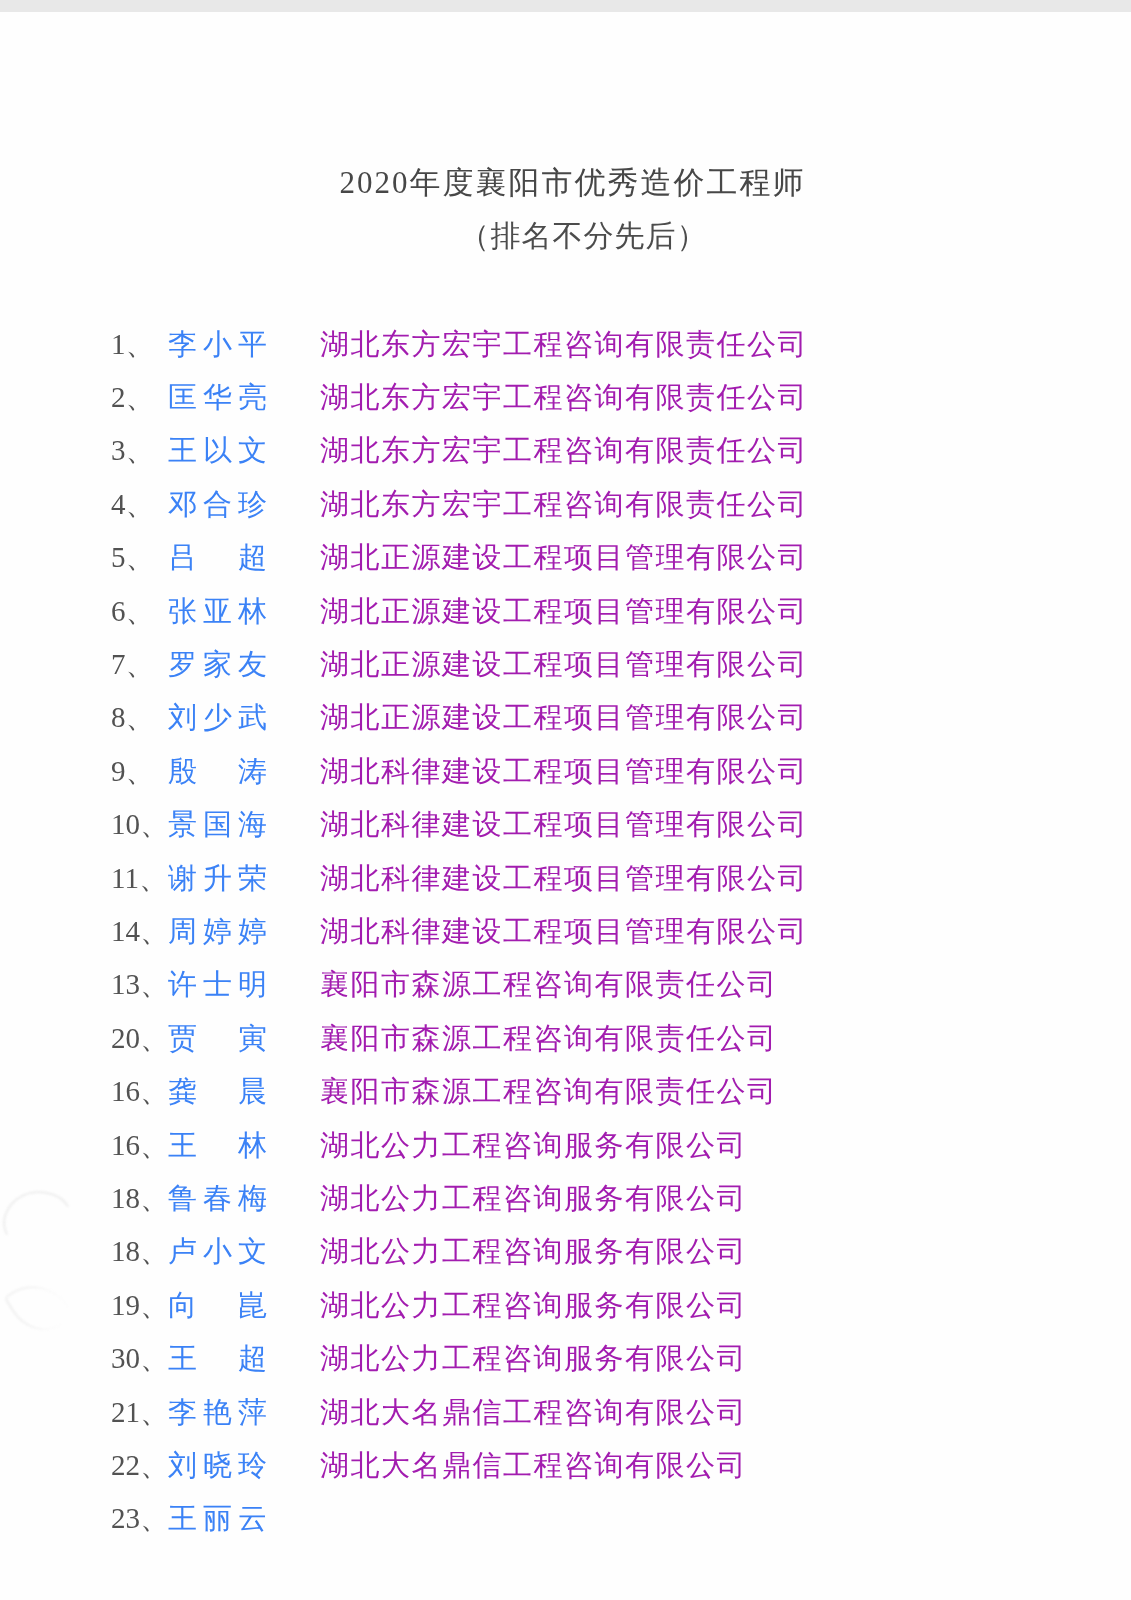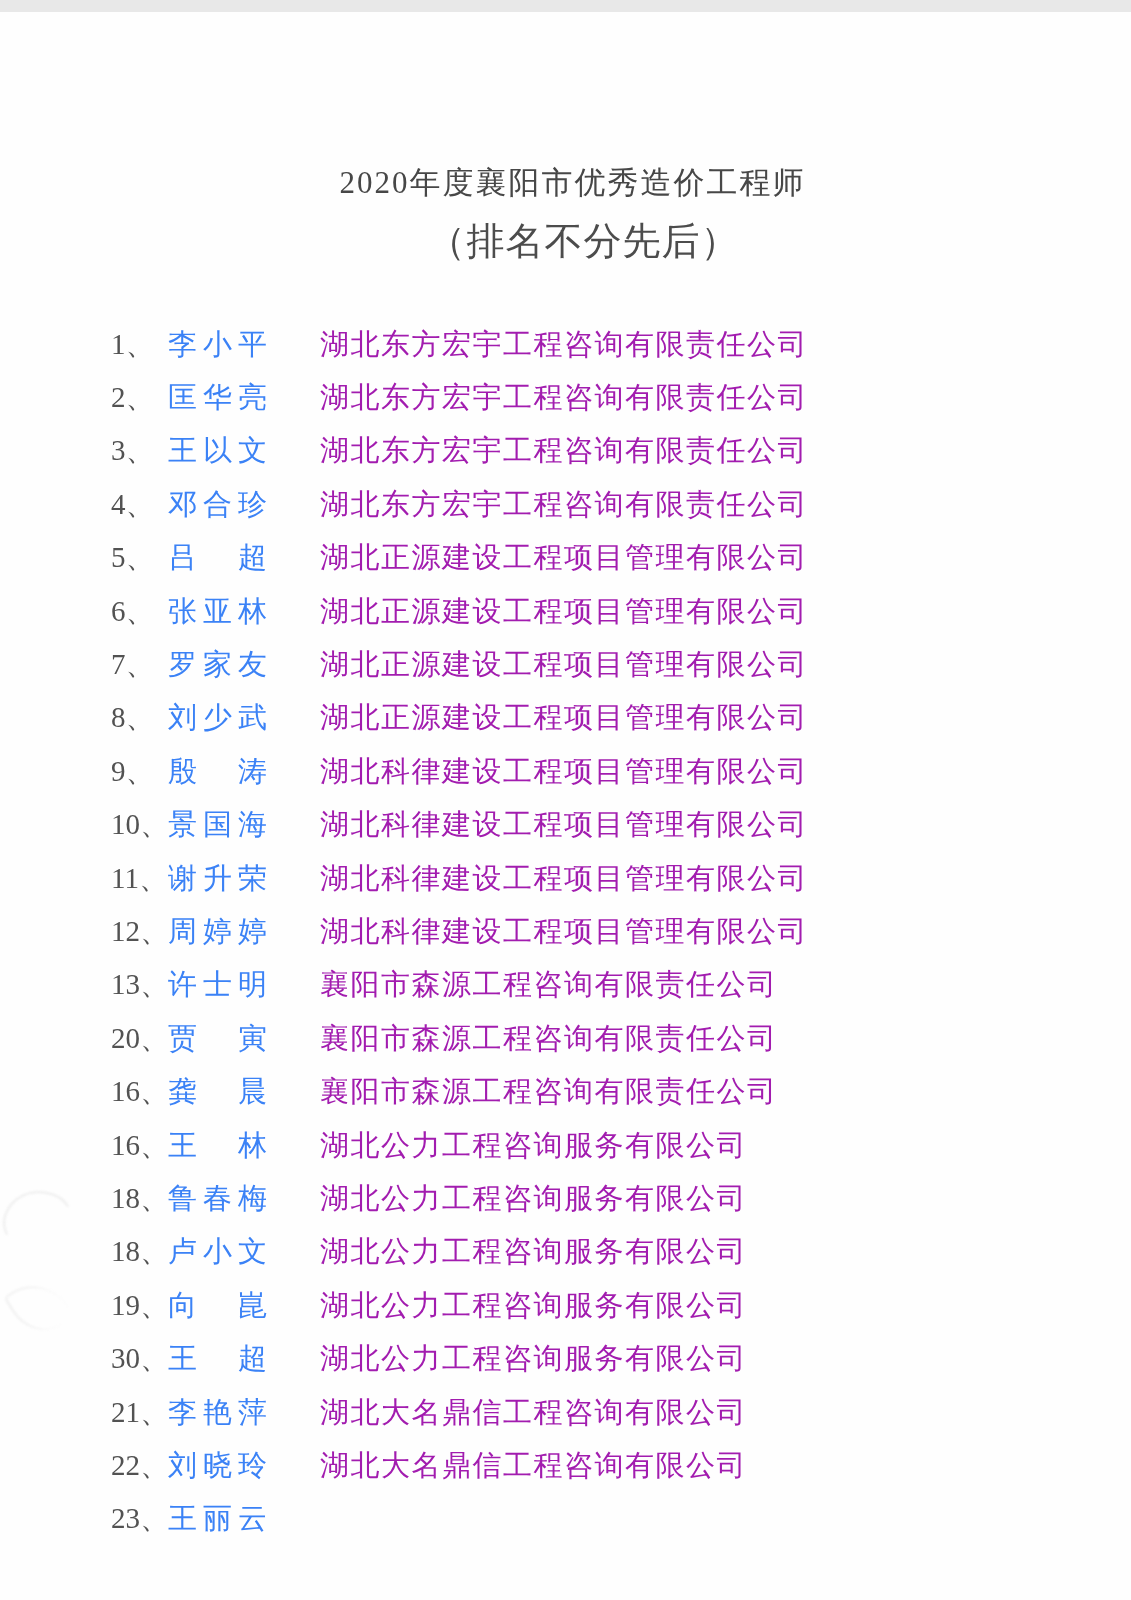--- a/index.html
+++ b/index.html
@@ -32,21 +32,21 @@
     white-space: nowrap;
   }
   .doc-subtitle {
     position: absolute;
     top: 204px;
     left: 0;
     width: 100%;
     text-align: center;
     padding-left: 36px;
     box-sizing: border-box;
-    font-size: 38px;
+    font-size: 30px;
     letter-spacing: 1px;
     color: #4c4c4c;
     white-space: nowrap;
   }
   .list {
     position: absolute;
     top: 306px;
     left: 0;
     right: 0;
   }
@@ -172,21 +172,21 @@
     <span class="company">湖北科律建设工程项目管理有限公司</span>
   </div>
 
   <div class="row">
     <span class="num">11、</span>
     <span class="name">谢升荣</span>
     <span class="company">湖北科律建设工程项目管理有限公司</span>
   </div>
 
   <div class="row">
-    <span class="num">12、</span>
+    <span class="num">14、</span>
     <span class="name">周婷婷</span>
     <span class="company">湖北科律建设工程项目管理有限公司</span>
   </div>
 
   <div class="row">
     <span class="num">13、</span>
     <span class="name">许士明</span>
     <span class="company">襄阳市森源工程咨询有限责任公司</span>
   </div>
 

